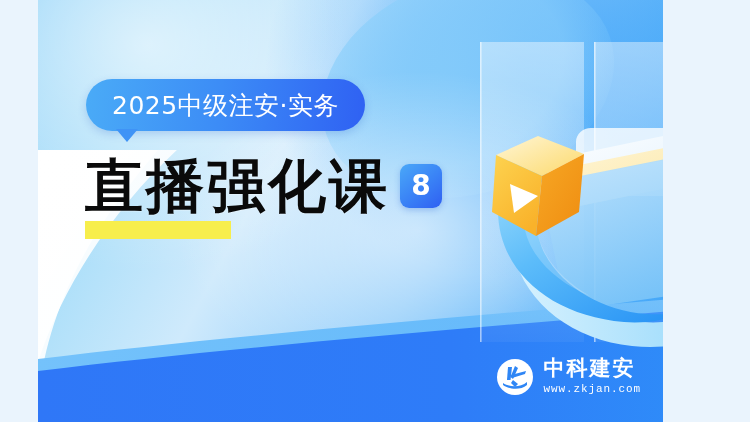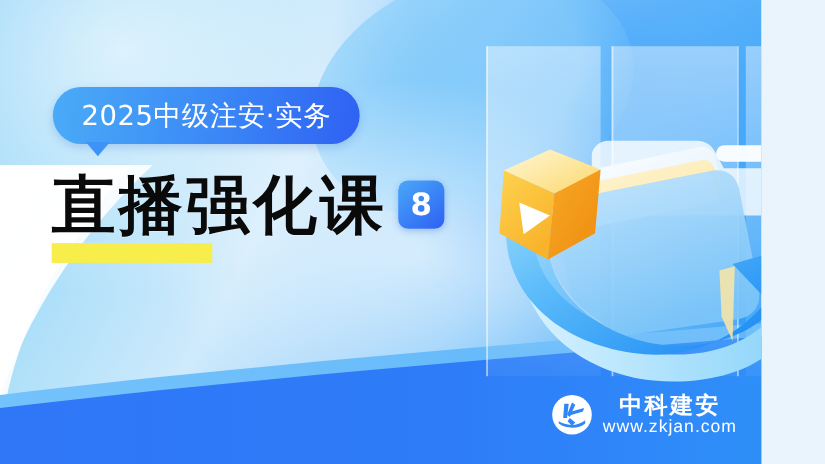--- a/index.html
+++ b/index.html
@@ -5,23 +5,24 @@
   * { margin:0; padding:0; box-sizing:border-box; }
   html,body { width:750px; height:422px; overflow:hidden; }
   body {
     font-family:"Liberation Sans","DejaVu Sans",sans-serif;
     background:#eaf4fd;
   }
 
   
   .banner{
     position:relative;
-    width:692px; height:422px;
+    width:625px; height:422px;
     overflow:hidden;
     background:linear-gradient(118deg,#8fd2f8 0%,#a9def9 18%,#cfeafc 38%,#8ecbfa 62%,#43a8f9 84%,#1f94f7 100%);
+    margin-left:38px;
   }
 
   
   .wash-tl{
     position:absolute; left:-170px; top:-190px;
     width:560px; height:470px;
     background:radial-gradient(ellipse at 50% 50%,rgba(255,255,255,.62) 0%,rgba(255,255,255,0) 68%);
     pointer-events:none;
   }
   .wash-tr{
@@ -113,25 +114,24 @@
   .logo{
     position:absolute; right:22px; bottom:26px;
     display:flex; align-items:center; gap:9px;
     z-index:8;
   }
   .logo-mark{ width:38px; height:38px; flex:0 0 38px; }
   .logo-txt{ display:flex; flex-direction:column; justify-content:center; }
   .logo-cn{
     color:#fff; font-size:21px; font-weight:700; letter-spacing:2px; line-height:23px;
     font-family:"DejaVu Sans","Liberation Sans",sans-serif;
-    text-align:center;
   }
   .logo-url{
-    color:#fff; font-size:16px; letter-spacing:.9px; line-height:14px; margin-top:2px;
-    font-family:Liberation Sans, sans-serif;
+    color:#fff; font-size:11px; letter-spacing:.9px; line-height:14px; margin-top:2px;
+    font-family:Liberation Mono, monospace;
   }
 </style>
 </head>
 <body>
 
 <div class="banner">
 
   <div class="wash-tl"></div>
   <div class="wash-tr"></div>
   <div class="blob"></div>

